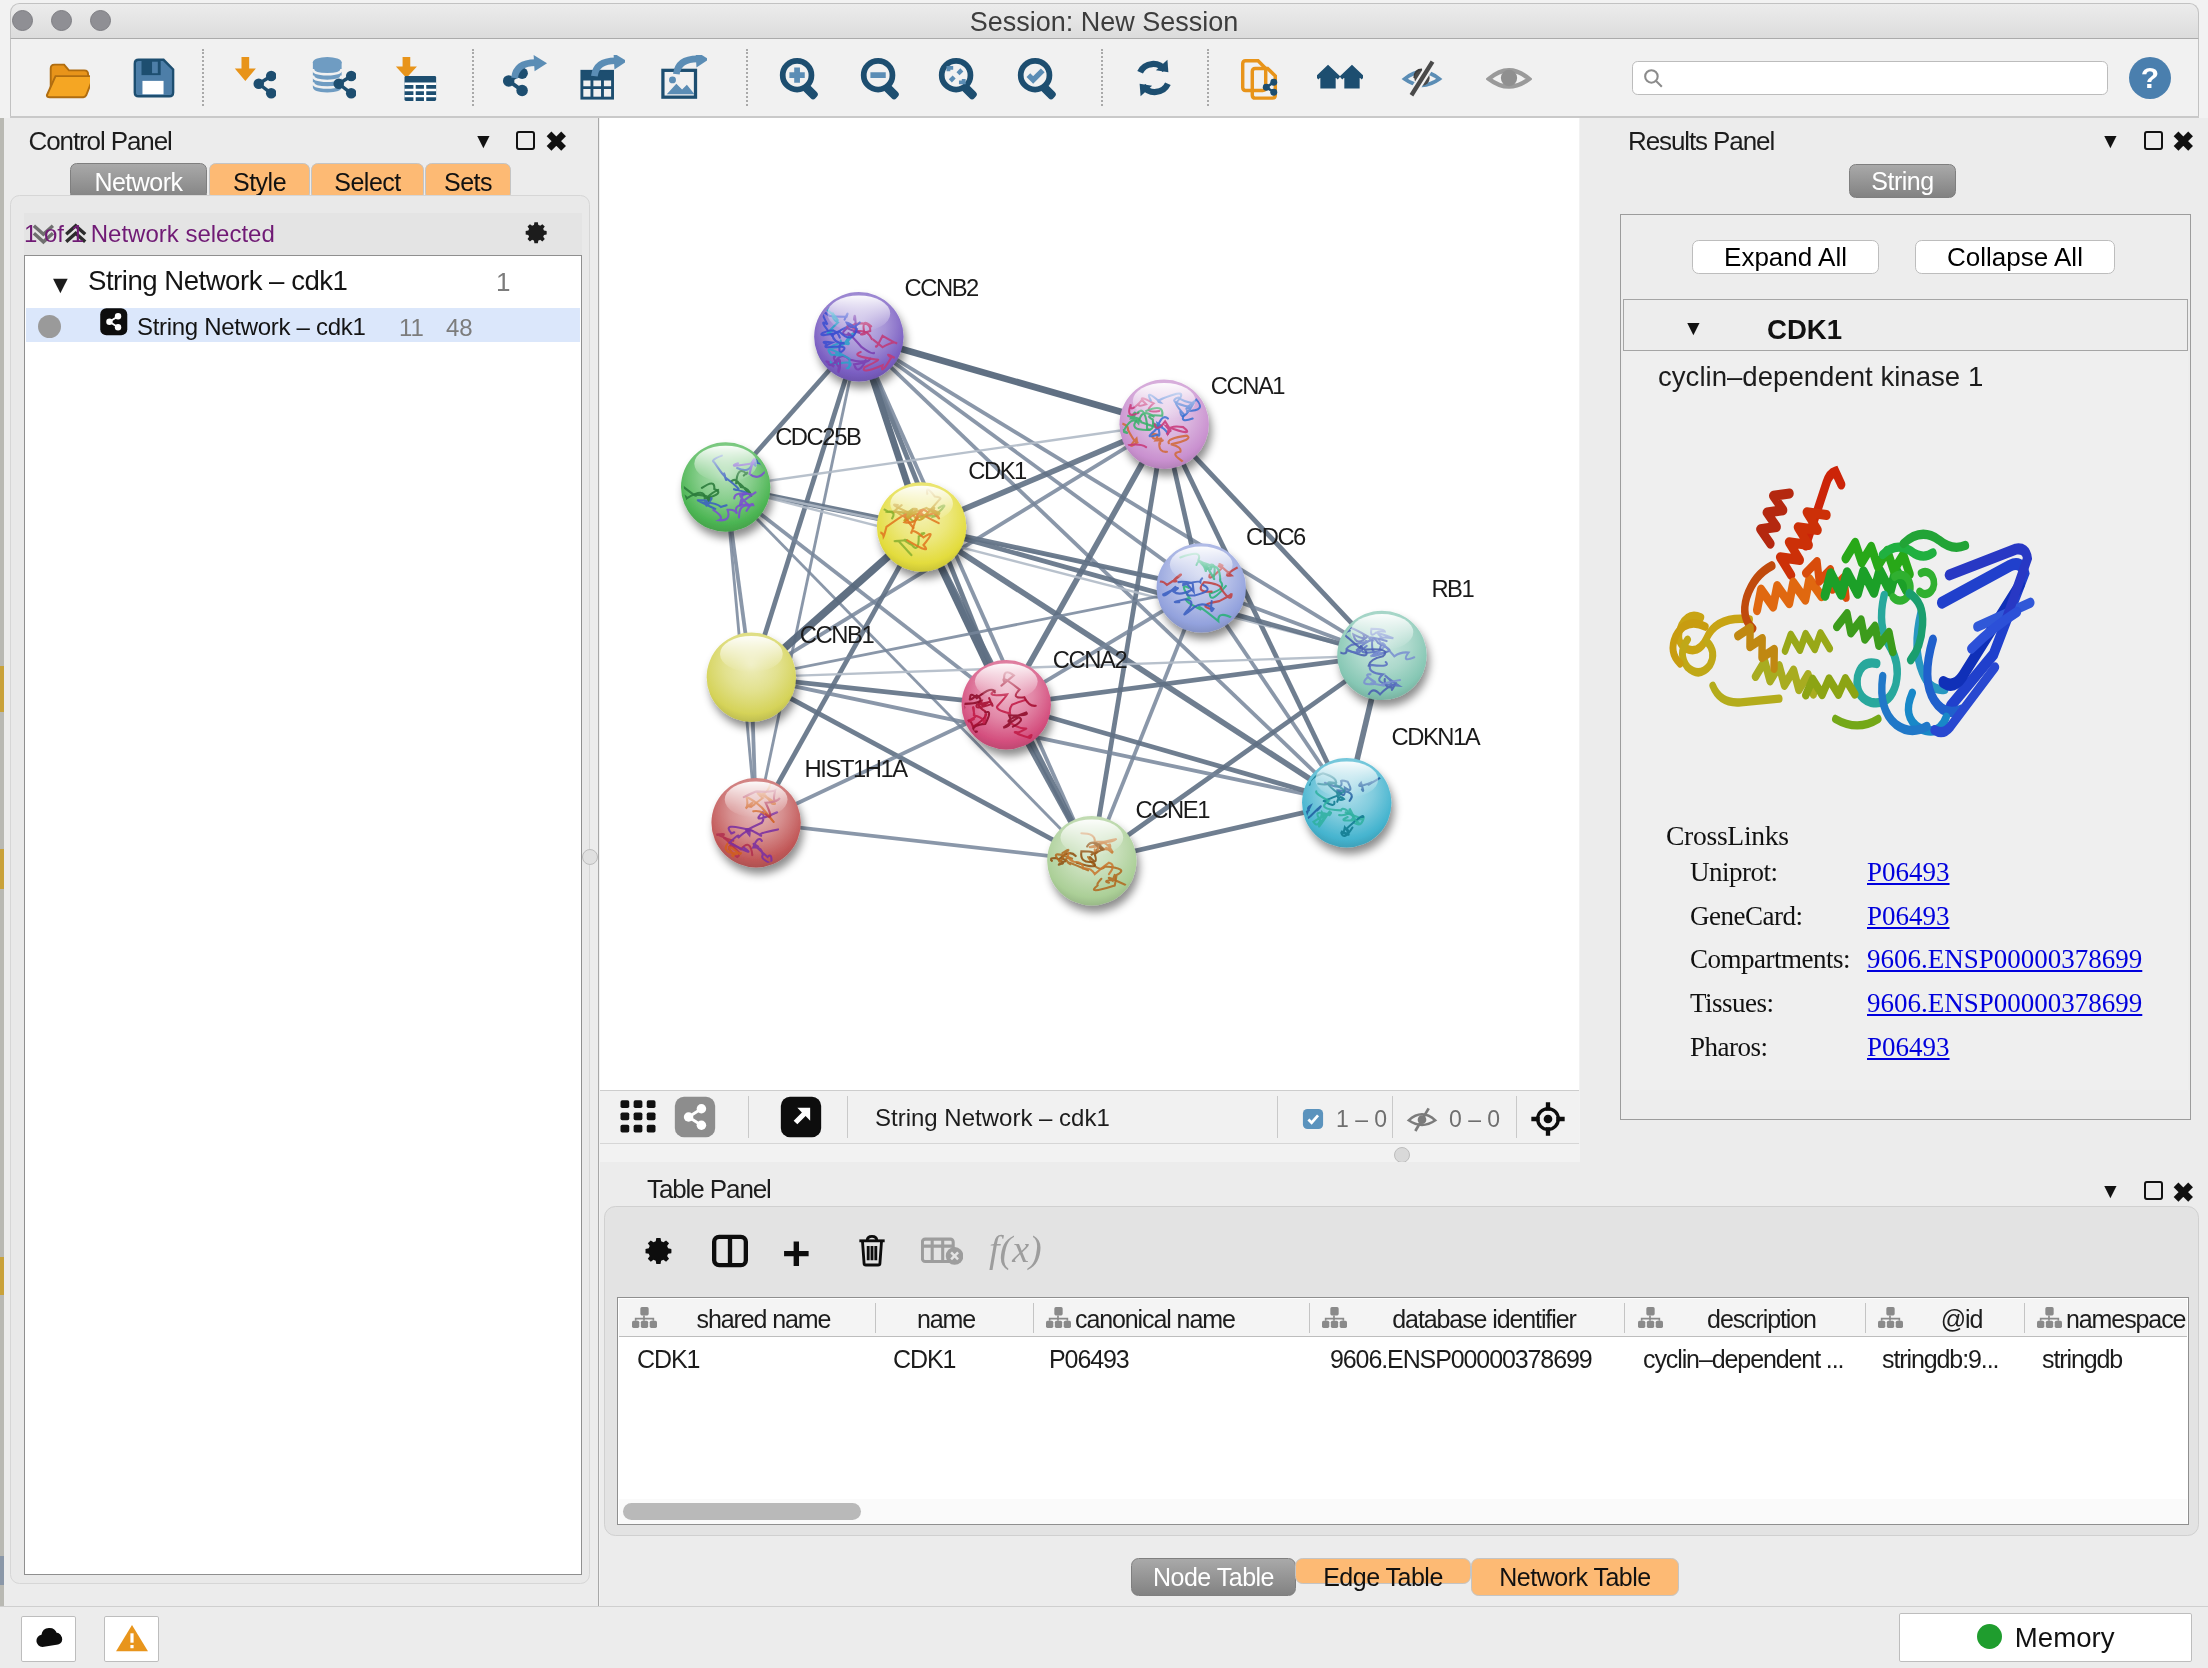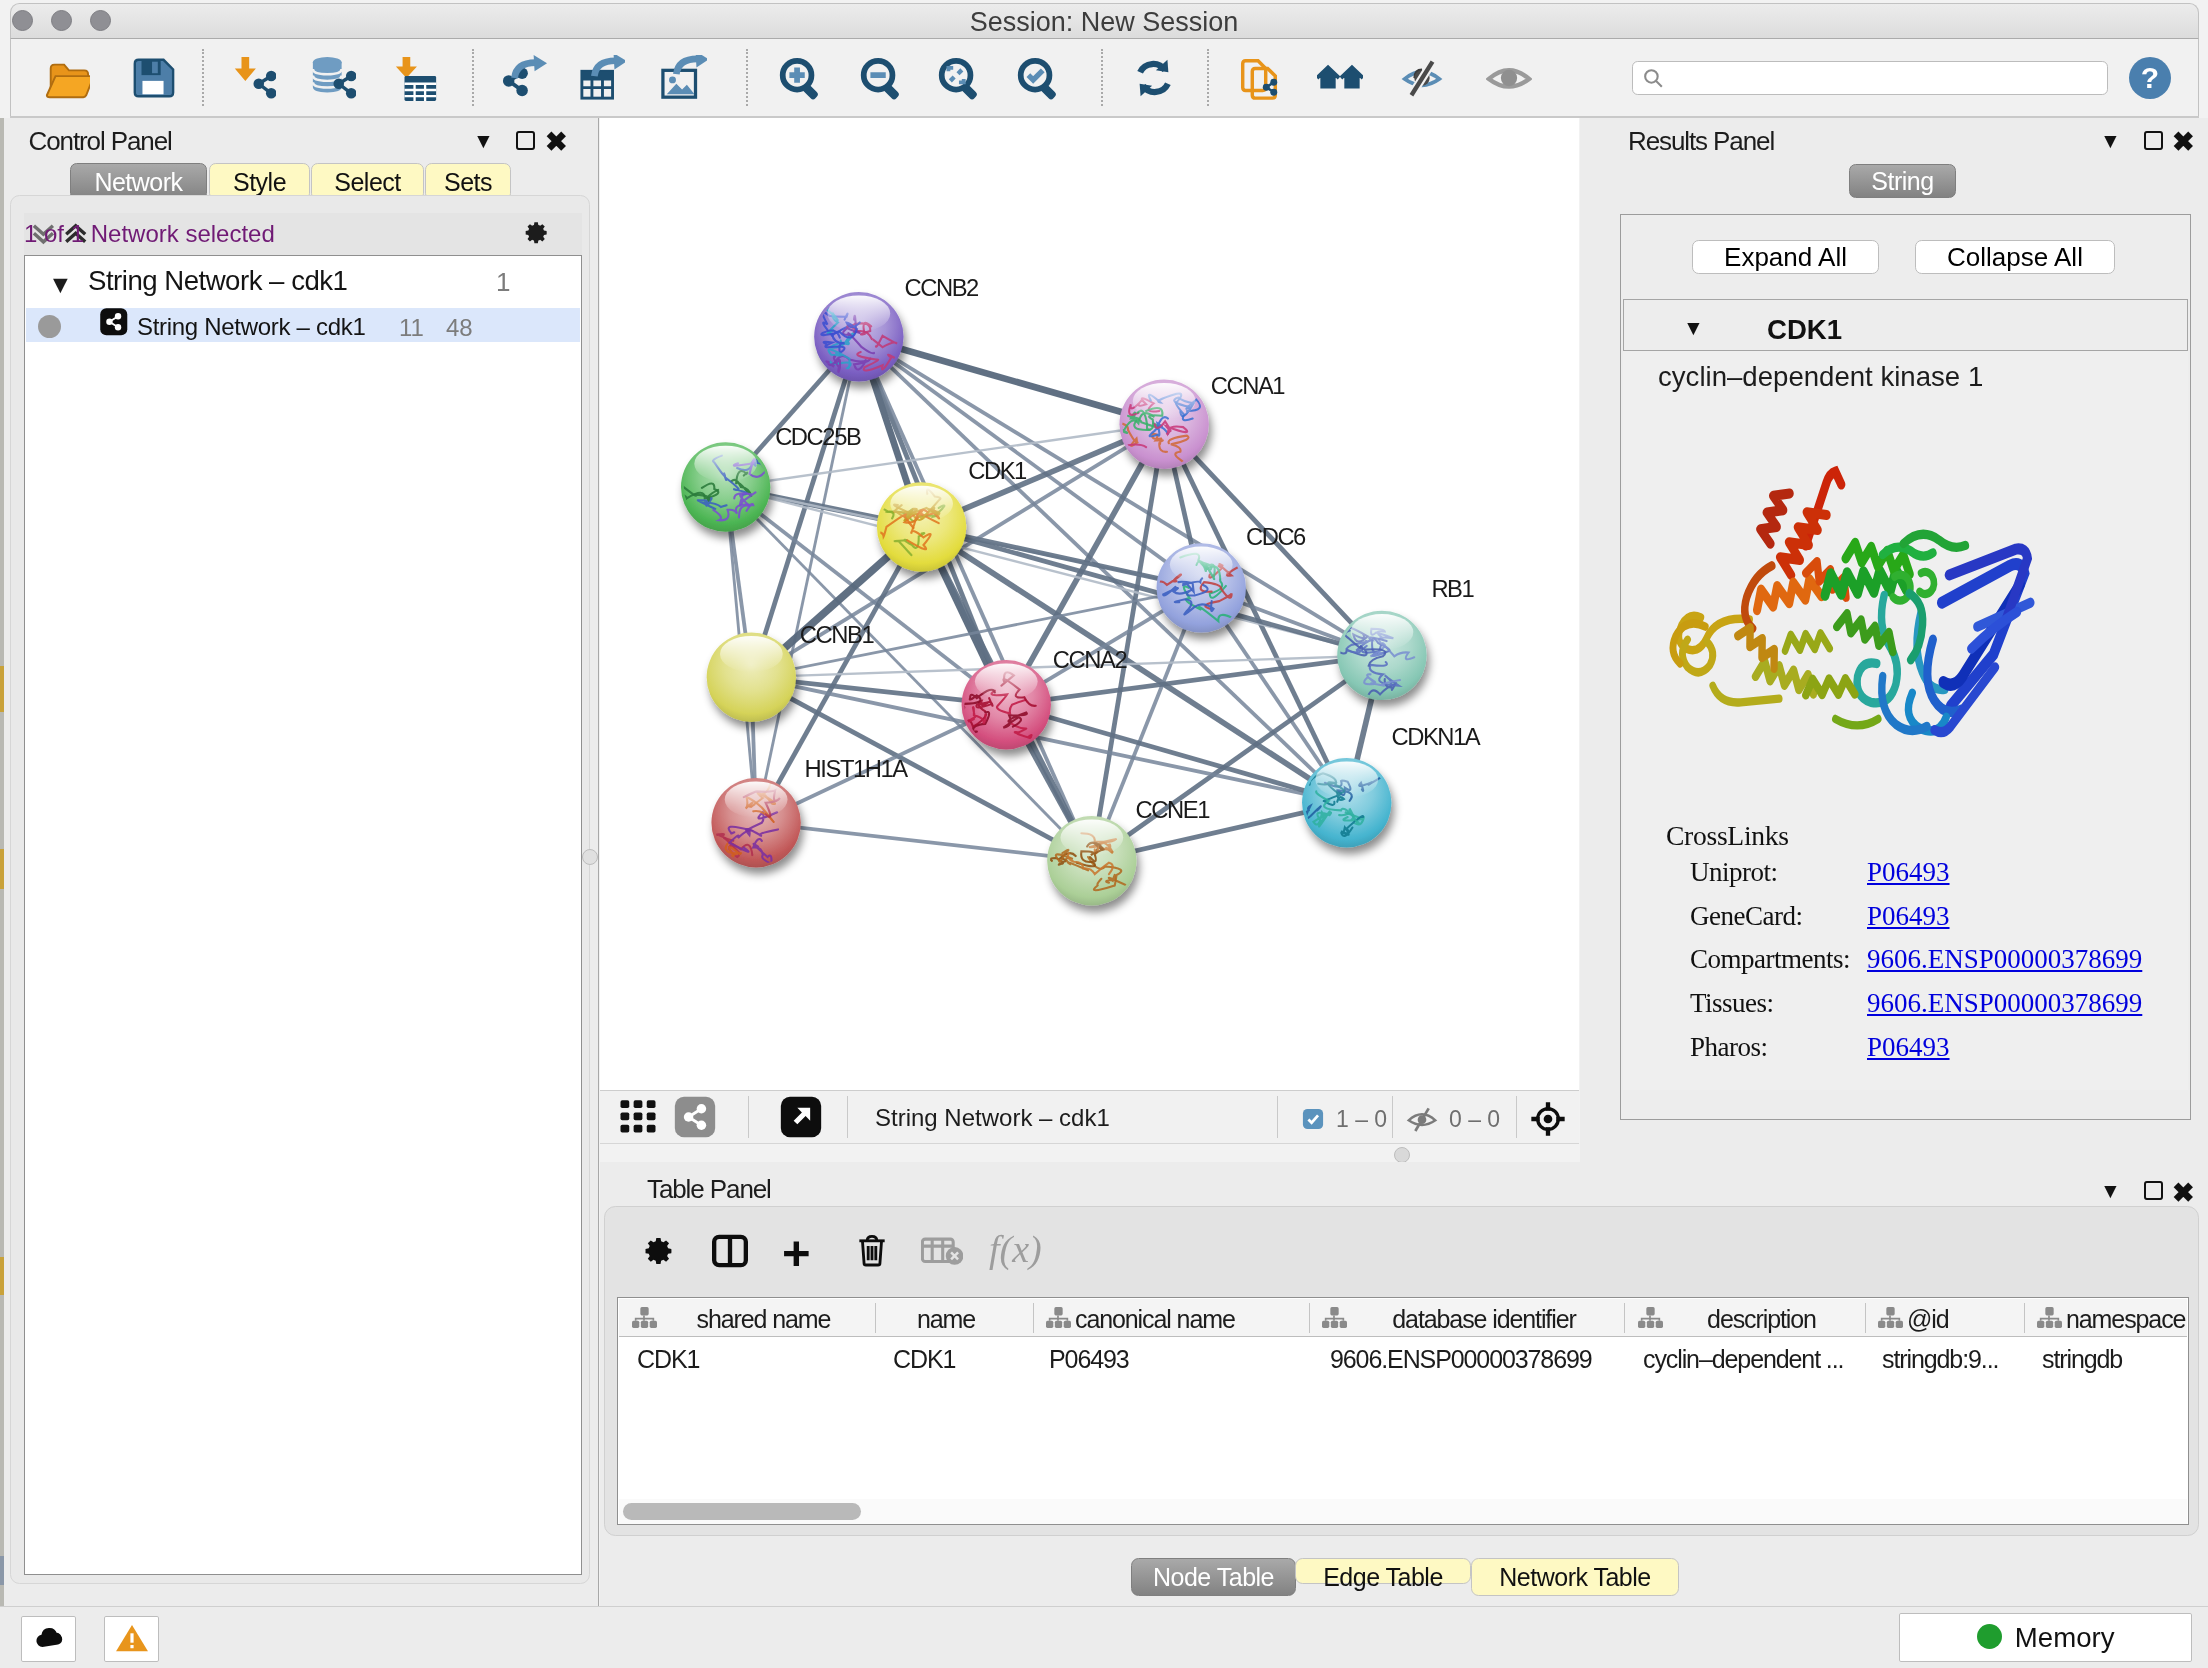--- a/index.html
+++ b/index.html
@@ -1,17 +1,17 @@
 <!DOCTYPE html>
 <html style="font-size:15px"><head><meta charset="utf-8"><style>
 *{margin:0;padding:0;box-sizing:border-box}
 html,body{width:2208px;height:1668px;background:#f2f2f2;font-family:"Liberation Sans",sans-serif;overflow:hidden}
 .abs{position:absolute}
 .panel-title{font-size:26px;letter-spacing:-1.1px;color:#1c1c1c}
-.tab{position:absolute;border:1px solid #c4c4c4;background:#fef9c3;color:#111;text-align:center;border-radius:6.7px;font-size:25px;letter-spacing:-0.5px}
+.tab{position:absolute;border:1px solid #c4c4c4;background:#fdba74;color:#111;text-align:center;border-radius:6.7px;font-size:25px;letter-spacing:-0.5px}
 .tab.sel{background:linear-gradient(#a9a9a9,#828282);color:#fff;border-color:#7f7f7f}
 button.lite{border:1px solid #bdbdbd;background:#fff;border-radius:6.7px;font-family:inherit}
 </style></head><body>
 <div class="abs" style="left:9.5px;top:2.9px;right:9.5px;height:36px;background:linear-gradient(#ececec,#dcdcdc);border:1px solid #c2c2c2;border-bottom:1px solid #ababab;border-radius:9.5px 9.5px 0 0"></div>
 <div class="abs" style="left:12.4px;top:9.5px;width:21px;height:21px;border-radius:50%;background:#8f8f94;border:1px solid #7e7e83"></div>
 <div class="abs" style="left:51px;top:9.5px;width:21px;height:21px;border-radius:50%;background:#8f8f94;border:1px solid #7e7e83"></div>
 <div class="abs" style="left:90px;top:9.5px;width:21px;height:21px;border-radius:50%;background:#8f8f94;border:1px solid #7e7e83"></div>
 <div class="abs" style="top:6.7px;left:0;width:2208px;text-align:center;font-size:27px;color:#3d3d3d">Session: New Session</div>
 <div class="abs" style="left:9.5px;top:39px;width:2189px;height:79px;background:#f1f1f1;border-left:1px solid #c2c2c2;border-right:1px solid #c2c2c2"></div>
 <div class="abs" style="left:9.5px;top:116px;width:2189px;height:1.9px;background:#c9c9c9"></div>
@@ -763,21 +763,21 @@
 <div class="abs" style="left:1865px;top:1303px;height:30px;border-left:1px solid #c4c4c4"></div>
 <svg class="abs" style="left:1878px;top:1306px" width="25" height="23" viewBox="0 0 24 22">
     <g fill="#8a8a8a">
       <rect x="8" y="1" width="8" height="8" rx="1.5"></rect>
       <rect x="0" y="14" width="7" height="7" rx="1.5"></rect>
       <rect x="8.5" y="14" width="7" height="7" rx="1.5"></rect>
       <rect x="17" y="14" width="7" height="7" rx="1.5"></rect>
       <path d="M11.5 9 v4 M3.5 14 v-2 h17 v2 M11.5 11 v3" stroke="#8a8a8a" stroke-width="1.6" fill="none"></path>
     </g>
   </svg>
-<div class="abs" style="left:1907px;top:1305px;width:109px;font-size:25px;letter-spacing:-1.1px;color:#1c1c1c">@id</div>
+<div class="abs" style="left:1907px;top:1305px;width:109px;text-align:center;font-size:25px;letter-spacing:-1.1px;color:#1c1c1c">@id</div>
 <div class="abs" style="left:2024px;top:1303px;height:30px;border-left:1px solid #c4c4c4"></div>
 <svg class="abs" style="left:2037px;top:1306px" width="25" height="23" viewBox="0 0 24 22">
     <g fill="#8a8a8a">
       <rect x="8" y="1" width="8" height="8" rx="1.5"></rect>
       <rect x="0" y="14" width="7" height="7" rx="1.5"></rect>
       <rect x="8.5" y="14" width="7" height="7" rx="1.5"></rect>
       <rect x="17" y="14" width="7" height="7" rx="1.5"></rect>
       <path d="M11.5 9 v4 M3.5 14 v-2 h17 v2 M11.5 11 v3" stroke="#8a8a8a" stroke-width="1.6" fill="none"></path>
     </g>
   </svg>

